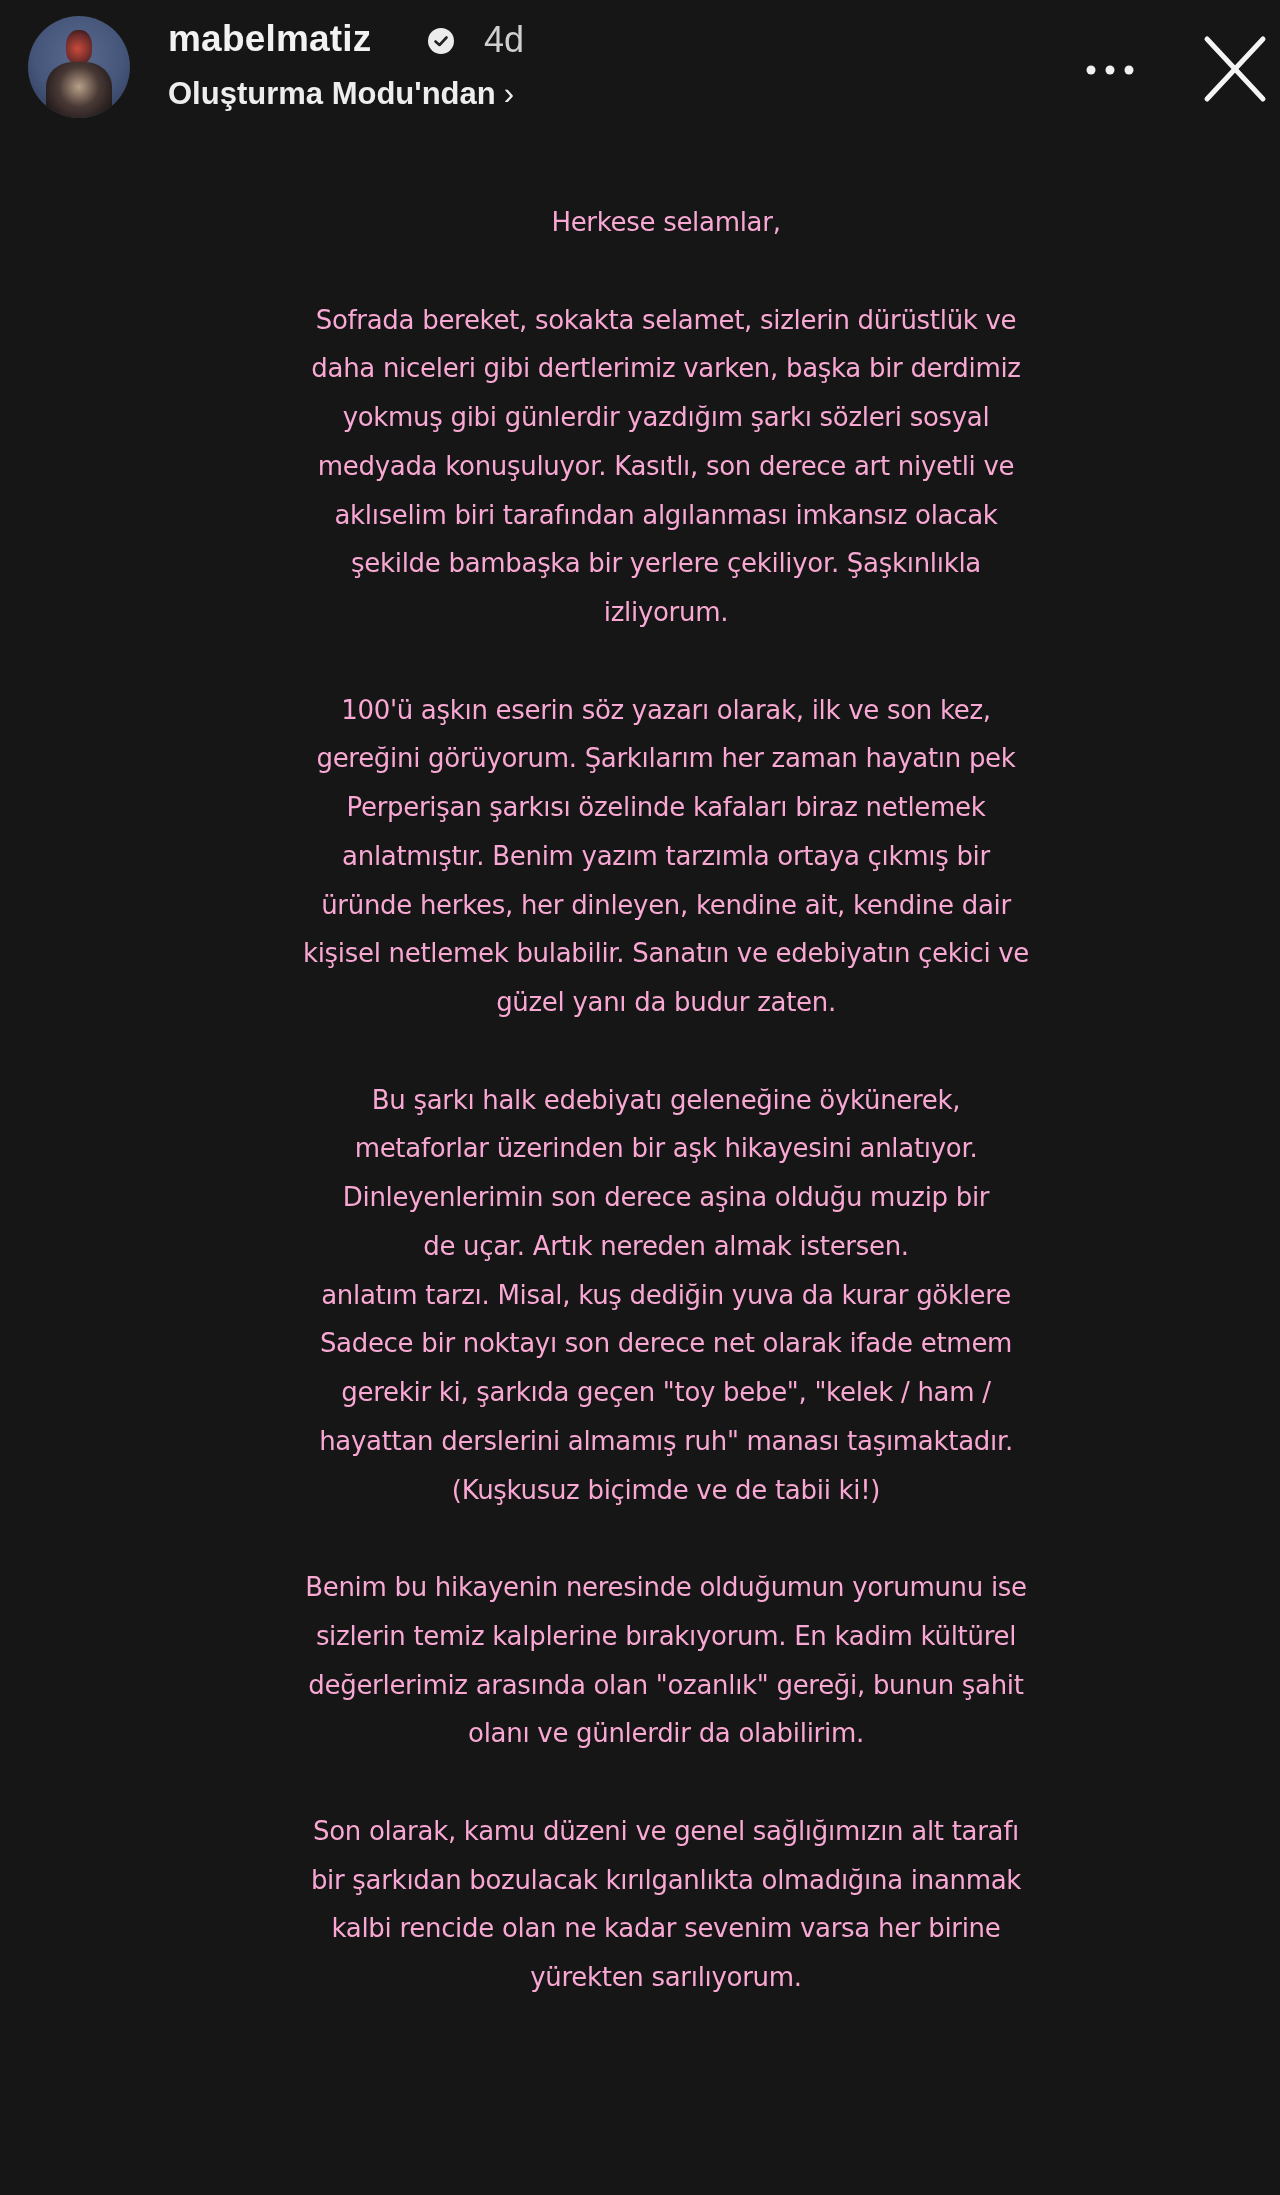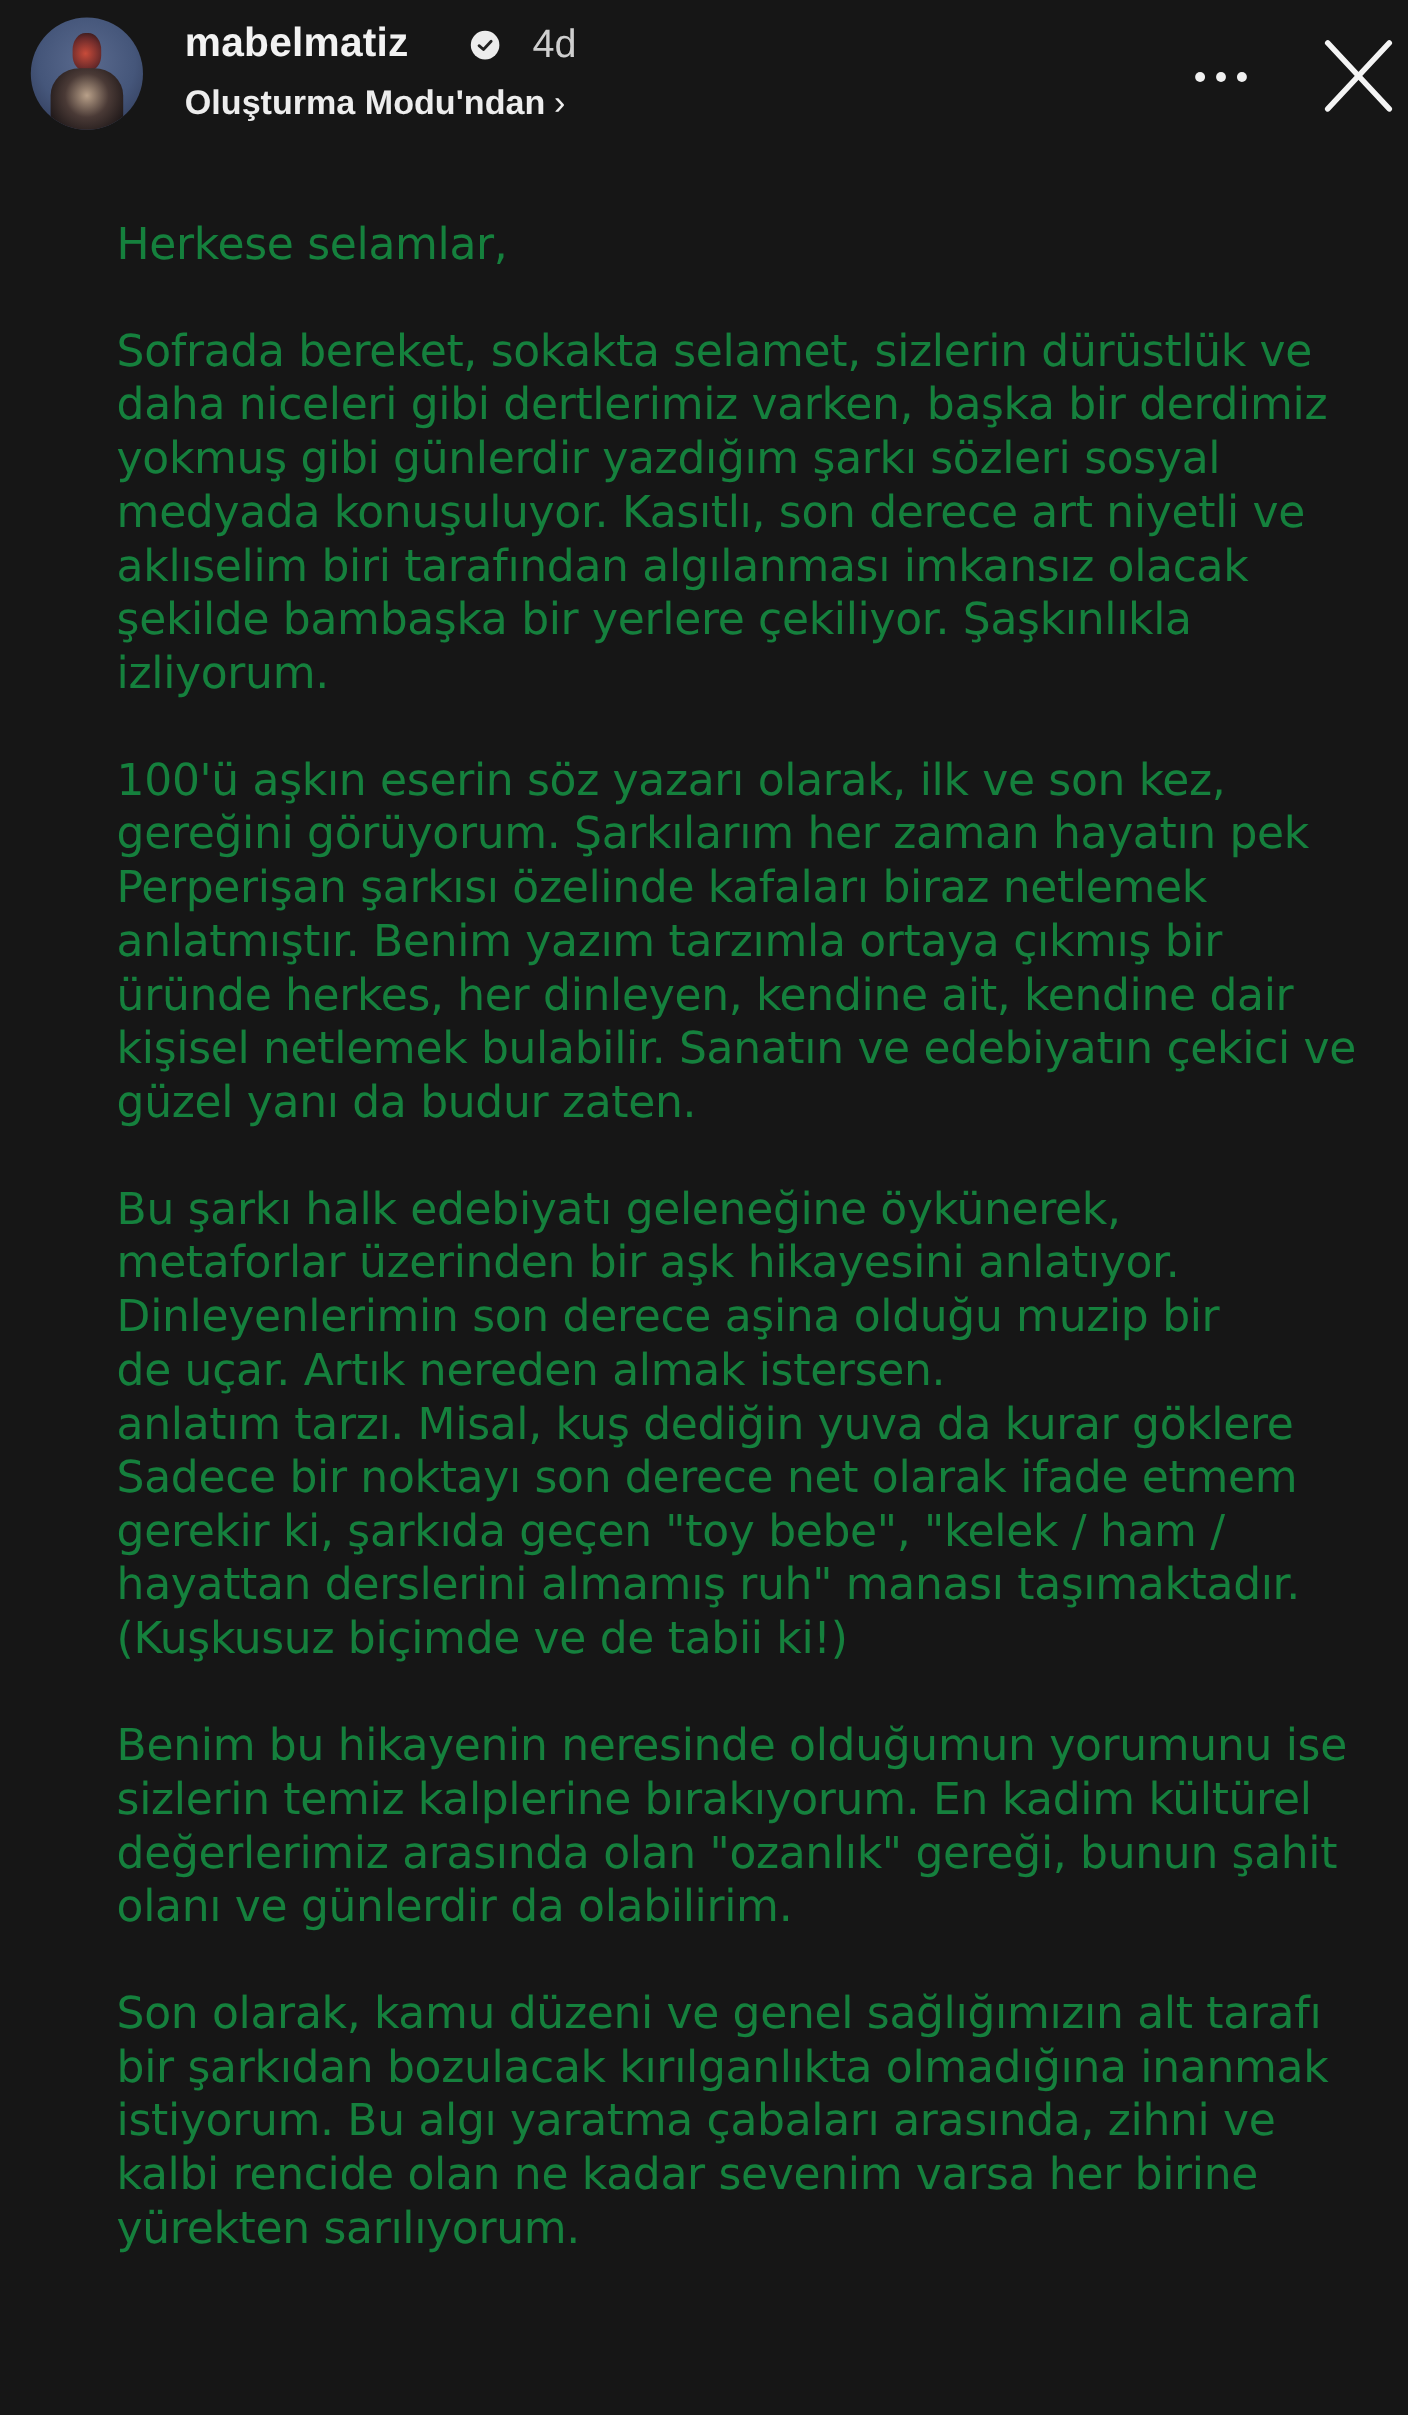--- a/index.html
+++ b/index.html
@@ -50,22 +50,23 @@
   .subtitle .chev { margin-left: 8px; font-weight: normal; }
   .more-btn {
     position: absolute; left: 1078px; top: 50px; width: 64px; height: 40px; cursor: pointer;
   }
   .close-btn {
     position: absolute; left: 1196px; top: 30px; width: 78px; height: 78px; cursor: pointer;
   }
   .content {
     position: absolute; left: 106px; top: 198px; width: 1120px;
     font-family: "DejaVu Sans", sans-serif;
-    font-size: 40px; line-height: 48.75px; color: #15803d;
+    font-size: 26px; line-height: 48.75px; color: #f9a8d4;
     letter-spacing: -0.3px;
+    text-align: center;
   }
   .para { margin: 0 0 48.75px 0; }
   .line { display: block; white-space: nowrap; height: 48.75px; }
 </style>
 </head>
 <body>
 
 <div class="header">
   <div class="avatar">
     <div class="head"></div>
@@ -131,17 +132,16 @@
   </div>
   <div class="para">
     <span class="line">Benim bu hikayenin neresinde olduğumun yorumunu ise</span>
     <span class="line">sizlerin temiz kalplerine bırakıyorum. En kadim kültürel</span>
     <span class="line">değerlerimiz arasında olan "ozanlık" gereği, bunun şahit</span>
     <span class="line">olanı ve günlerdir da olabilirim.</span>
   </div>
   <div class="para">
     <span class="line">Son olarak, kamu düzeni ve genel sağlığımızın alt tarafı</span>
     <span class="line">bir şarkıdan bozulacak kırılganlıkta olmadığına inanmak</span>
-    <span class="line">istiyorum. Bu algı yaratma çabaları arasında, zihni ve</span>
     <span class="line">kalbi rencide olan ne kadar sevenim varsa her birine</span>
     <span class="line">yürekten sarılıyorum.</span>
   </div>
 </div>
 
 </body></html>

